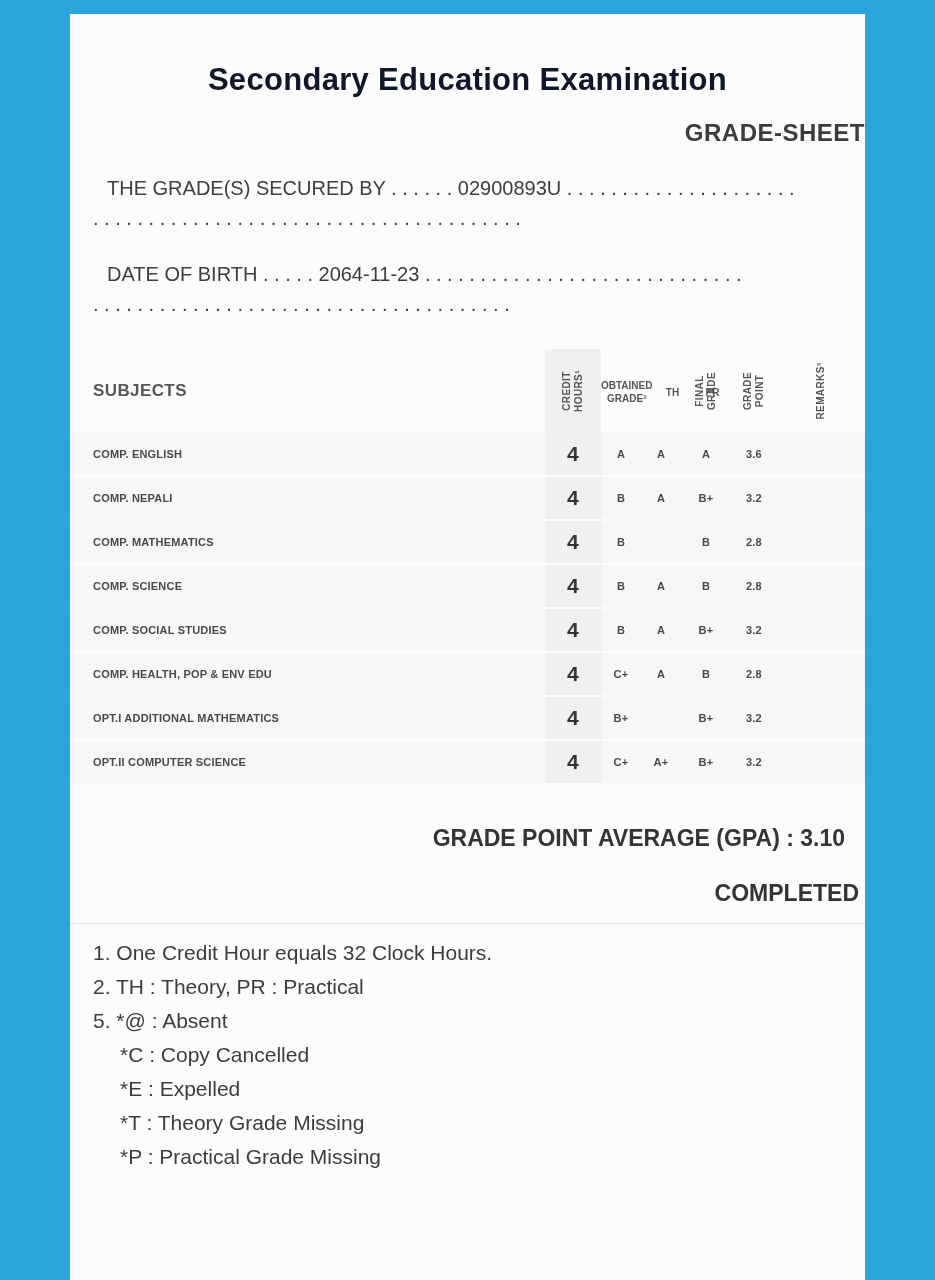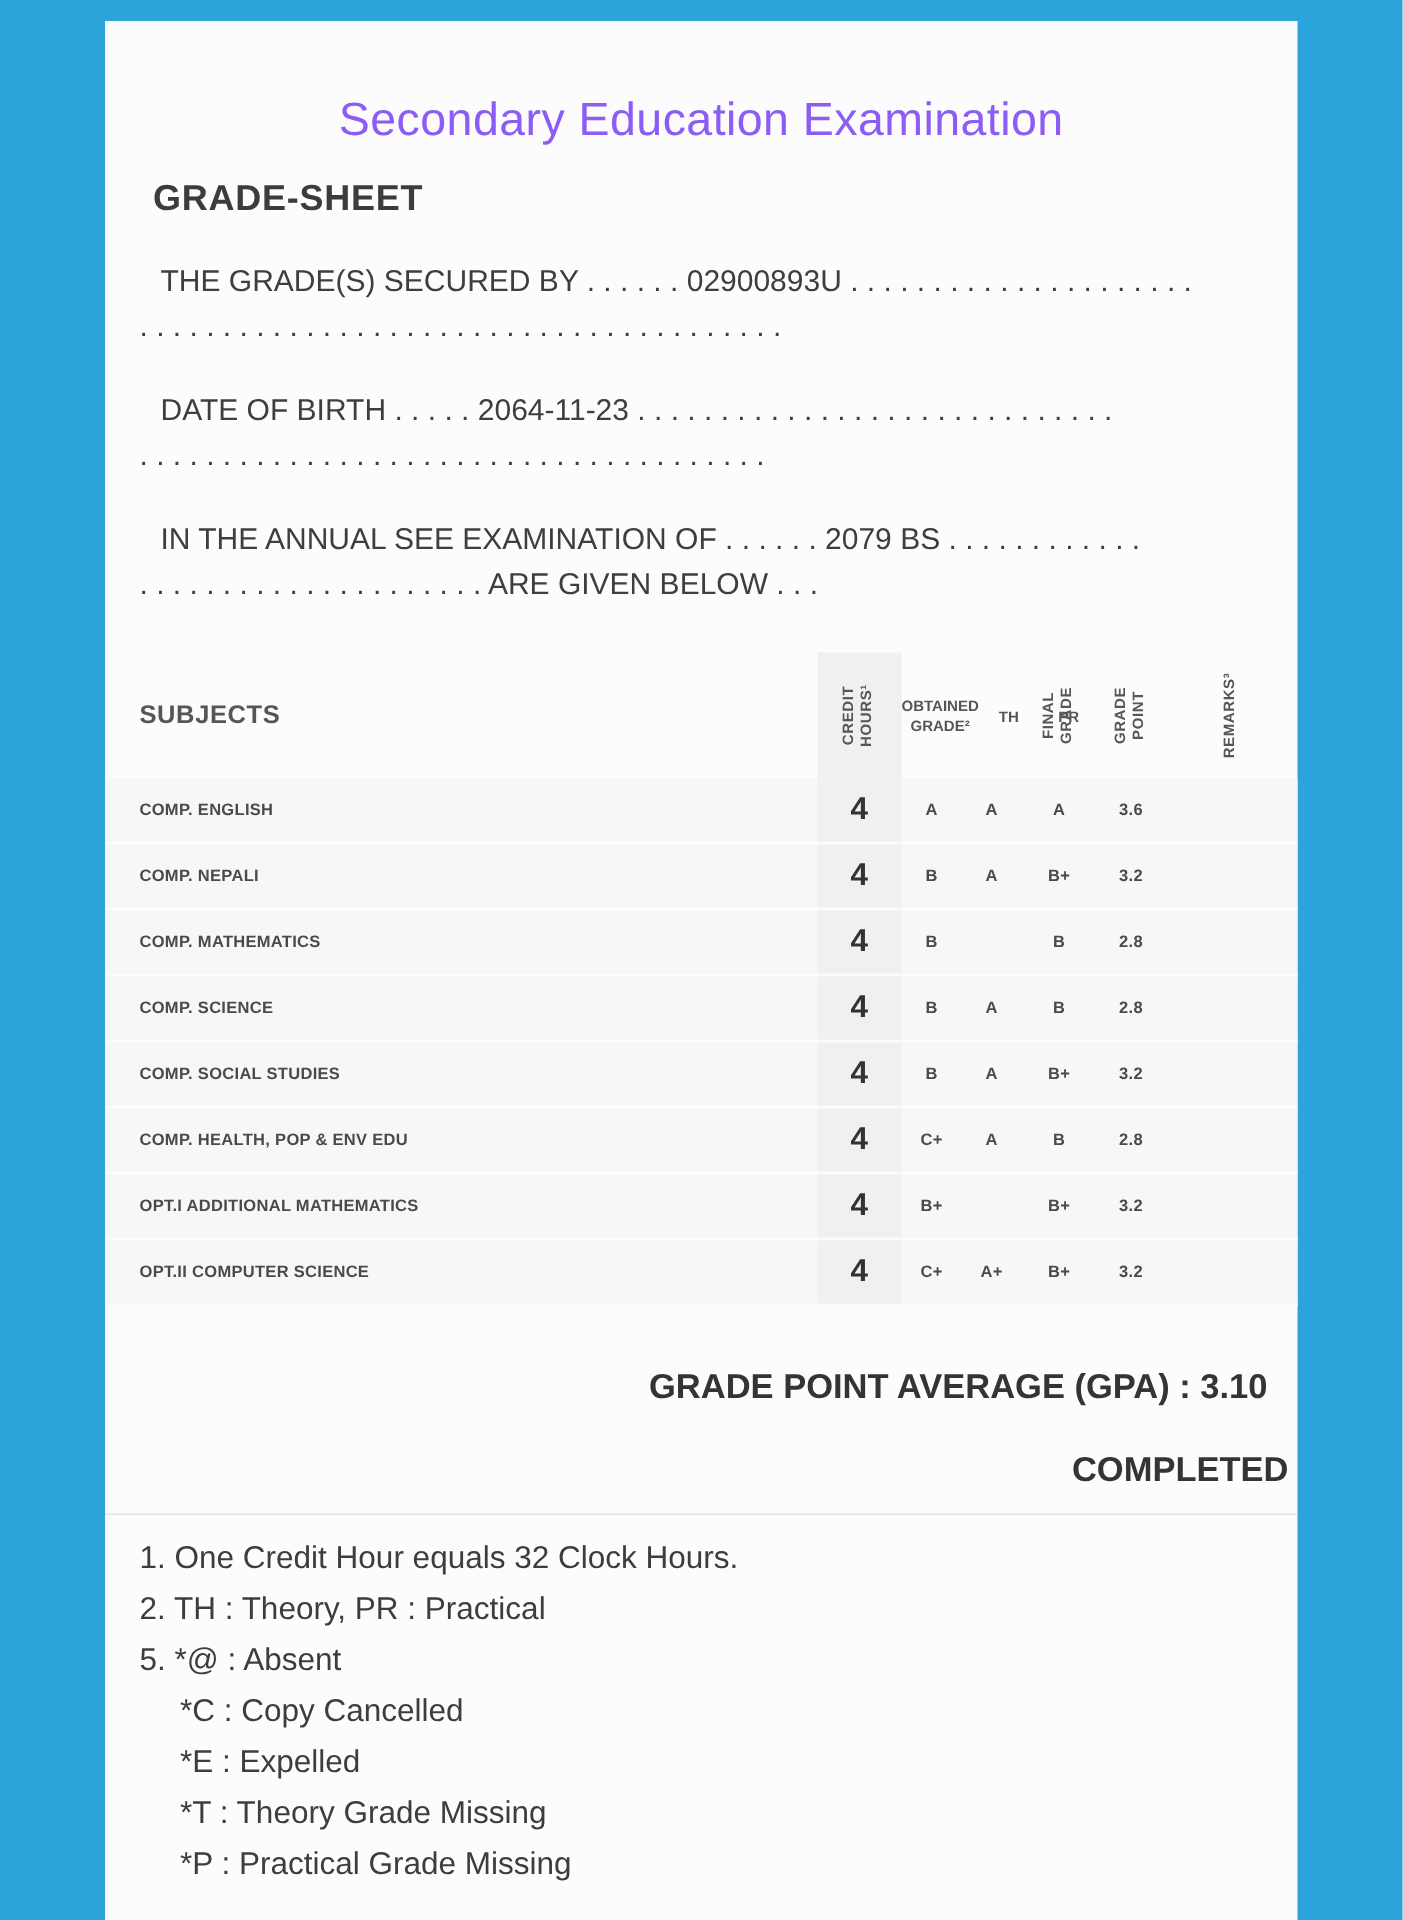--- a/index.html
+++ b/index.html
@@ -13,27 +13,27 @@
   .page {
     position:absolute; left:70px; top:14px;
     width:795px; height:1266px;
     background:#fcfcfc;
     box-sizing:border-box;
   }
   .title {
     margin-top:48px;
     text-align:center;
     font-size:31px;
-    color:#8b5cf6;
-    font-weight:normal;
+    color:#0f172a;
+    font-weight:bold;
     letter-spacing:0.3px;
   }
   .subtitle {
     margin-top:16px;
-    text-align:left;
+    text-align:right;
     font-size:24px;
     color:#3c3c3c;
     font-weight:bold;
     letter-spacing:0.5px;
     padding-left:32px;
   }
   .stmt {
     margin-top:26px;
     padding:0 20px 0 23px;
     font-size:20px;
@@ -120,24 +120,20 @@
   <div class="stmt">
     <div class="l1">THE GRADE(S) SECURED BY . . . . . . 02900893U . . . . . . . . . . . . . . . . . . . . .</div>
     <div class="l2">. . . . . . . . . . . . . . . . . . . . . . . . . . . . . . . . . . . . . . .</div>
   </div>
 
   <div class="stmt">
     <div class="l1">DATE OF BIRTH . . . . . 2064-11-23 . . . . . . . . . . . . . . . . . . . . . . . . . . . . .</div>
     <div class="l2">. . . . . . . . . . . . . . . . . . . . . . . . . . . . . . . . . . . . . .</div>
   </div>
 
-  <div class="stmt">
-    <div class="l1">IN THE ANNUAL SEE EXAMINATION OF . . . . . . 2079 BS . . . . . . . . . . . .</div>
-    <div class="l2">. . . . . . . . . . . . . . . . . . . . . ARE GIVEN BELOW . . .</div>
-  </div>
 
   <div class="gtable">
     <div class="thead">
       <div class="hcell h-subj">SUBJECTS</div>
       <div class="hcell c-credit">
         <span class="vtext">CREDIT
 HOURS¹</span>
       </div>
       <div class="c-obt">
         <span class="obt-label">OBTAINED

